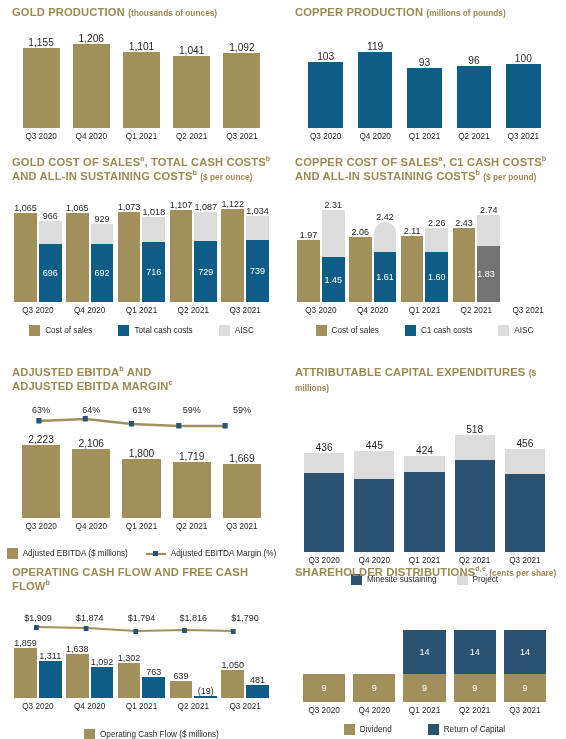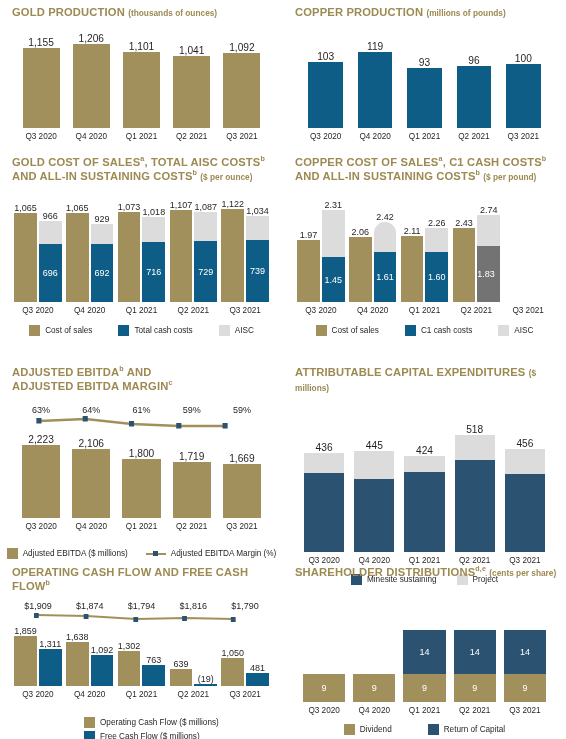--- a/index.html
+++ b/index.html
@@ -124,21 +124,21 @@
           <div class="vlab">100</div>
           <div class="bar" style="height:64px;background:#0d5d86;width:70%;"></div>
           <div class="xlab">Q3 2021</div>
         </div>
       </div>
     </div>
   </div>
 
   <div class="panel">
     <div class="ptitle">
-      <span>GOLD COST OF SALES</span><sup>a</sup><span>, TOTAL AISC COSTS</span><sup>b</sup><br>
+      <span>GOLD COST OF SALES</span><sup>a</sup><span>, TOTAL CASH COSTS</span><sup>b</sup><br>
       <span>AND ALL-IN SUSTAINING COSTS</span><sup>b</sup>
       <span class="unit">($ per ounce)</span>
     </div>
     <div class="chart" style="height:125px; margin-top:6px;">
       <div class="cols" style="height:125px; padding:0 6px;">
 
         <div class="col">
           <div class="pair">
             <div class="half">
               <div class="vlab sm">1,065</div>
@@ -470,21 +470,21 @@
         <span class="sw" style="background:#dcdcdc;"></span>
         <span>Project</span>
       </div>
     </div>
   </div>
 
   <div class="panel">
     <div class="ptitle">
       <span>OPERATING CASH FLOW AND FREE CASH FLOW</span><sup>b</sup>
     </div>
-    <div class="chart" style="height:108px; margin-top:8px;">
+    <div class="chart" style="height:108px; margin-top:20px;">
 
       <div style="display:flex; padding:0 6px;">
         <div style="flex:1;text-align:center;" class="vlab sm">$1,909</div>
         <div style="flex:1;text-align:center;" class="vlab sm">$1,874</div>
         <div style="flex:1;text-align:center;" class="vlab sm">$1,794</div>
         <div style="flex:1;text-align:center;" class="vlab sm">$1,816</div>
         <div style="flex:1;text-align:center;" class="vlab sm">$1,790</div>
       </div>
       <div style="position:relative;height:12px;">
         <svg viewBox="0 0 271 12" preserveAspectRatio="none" style="position:absolute;left:6px;top:0;width:259px;height:12px;">

